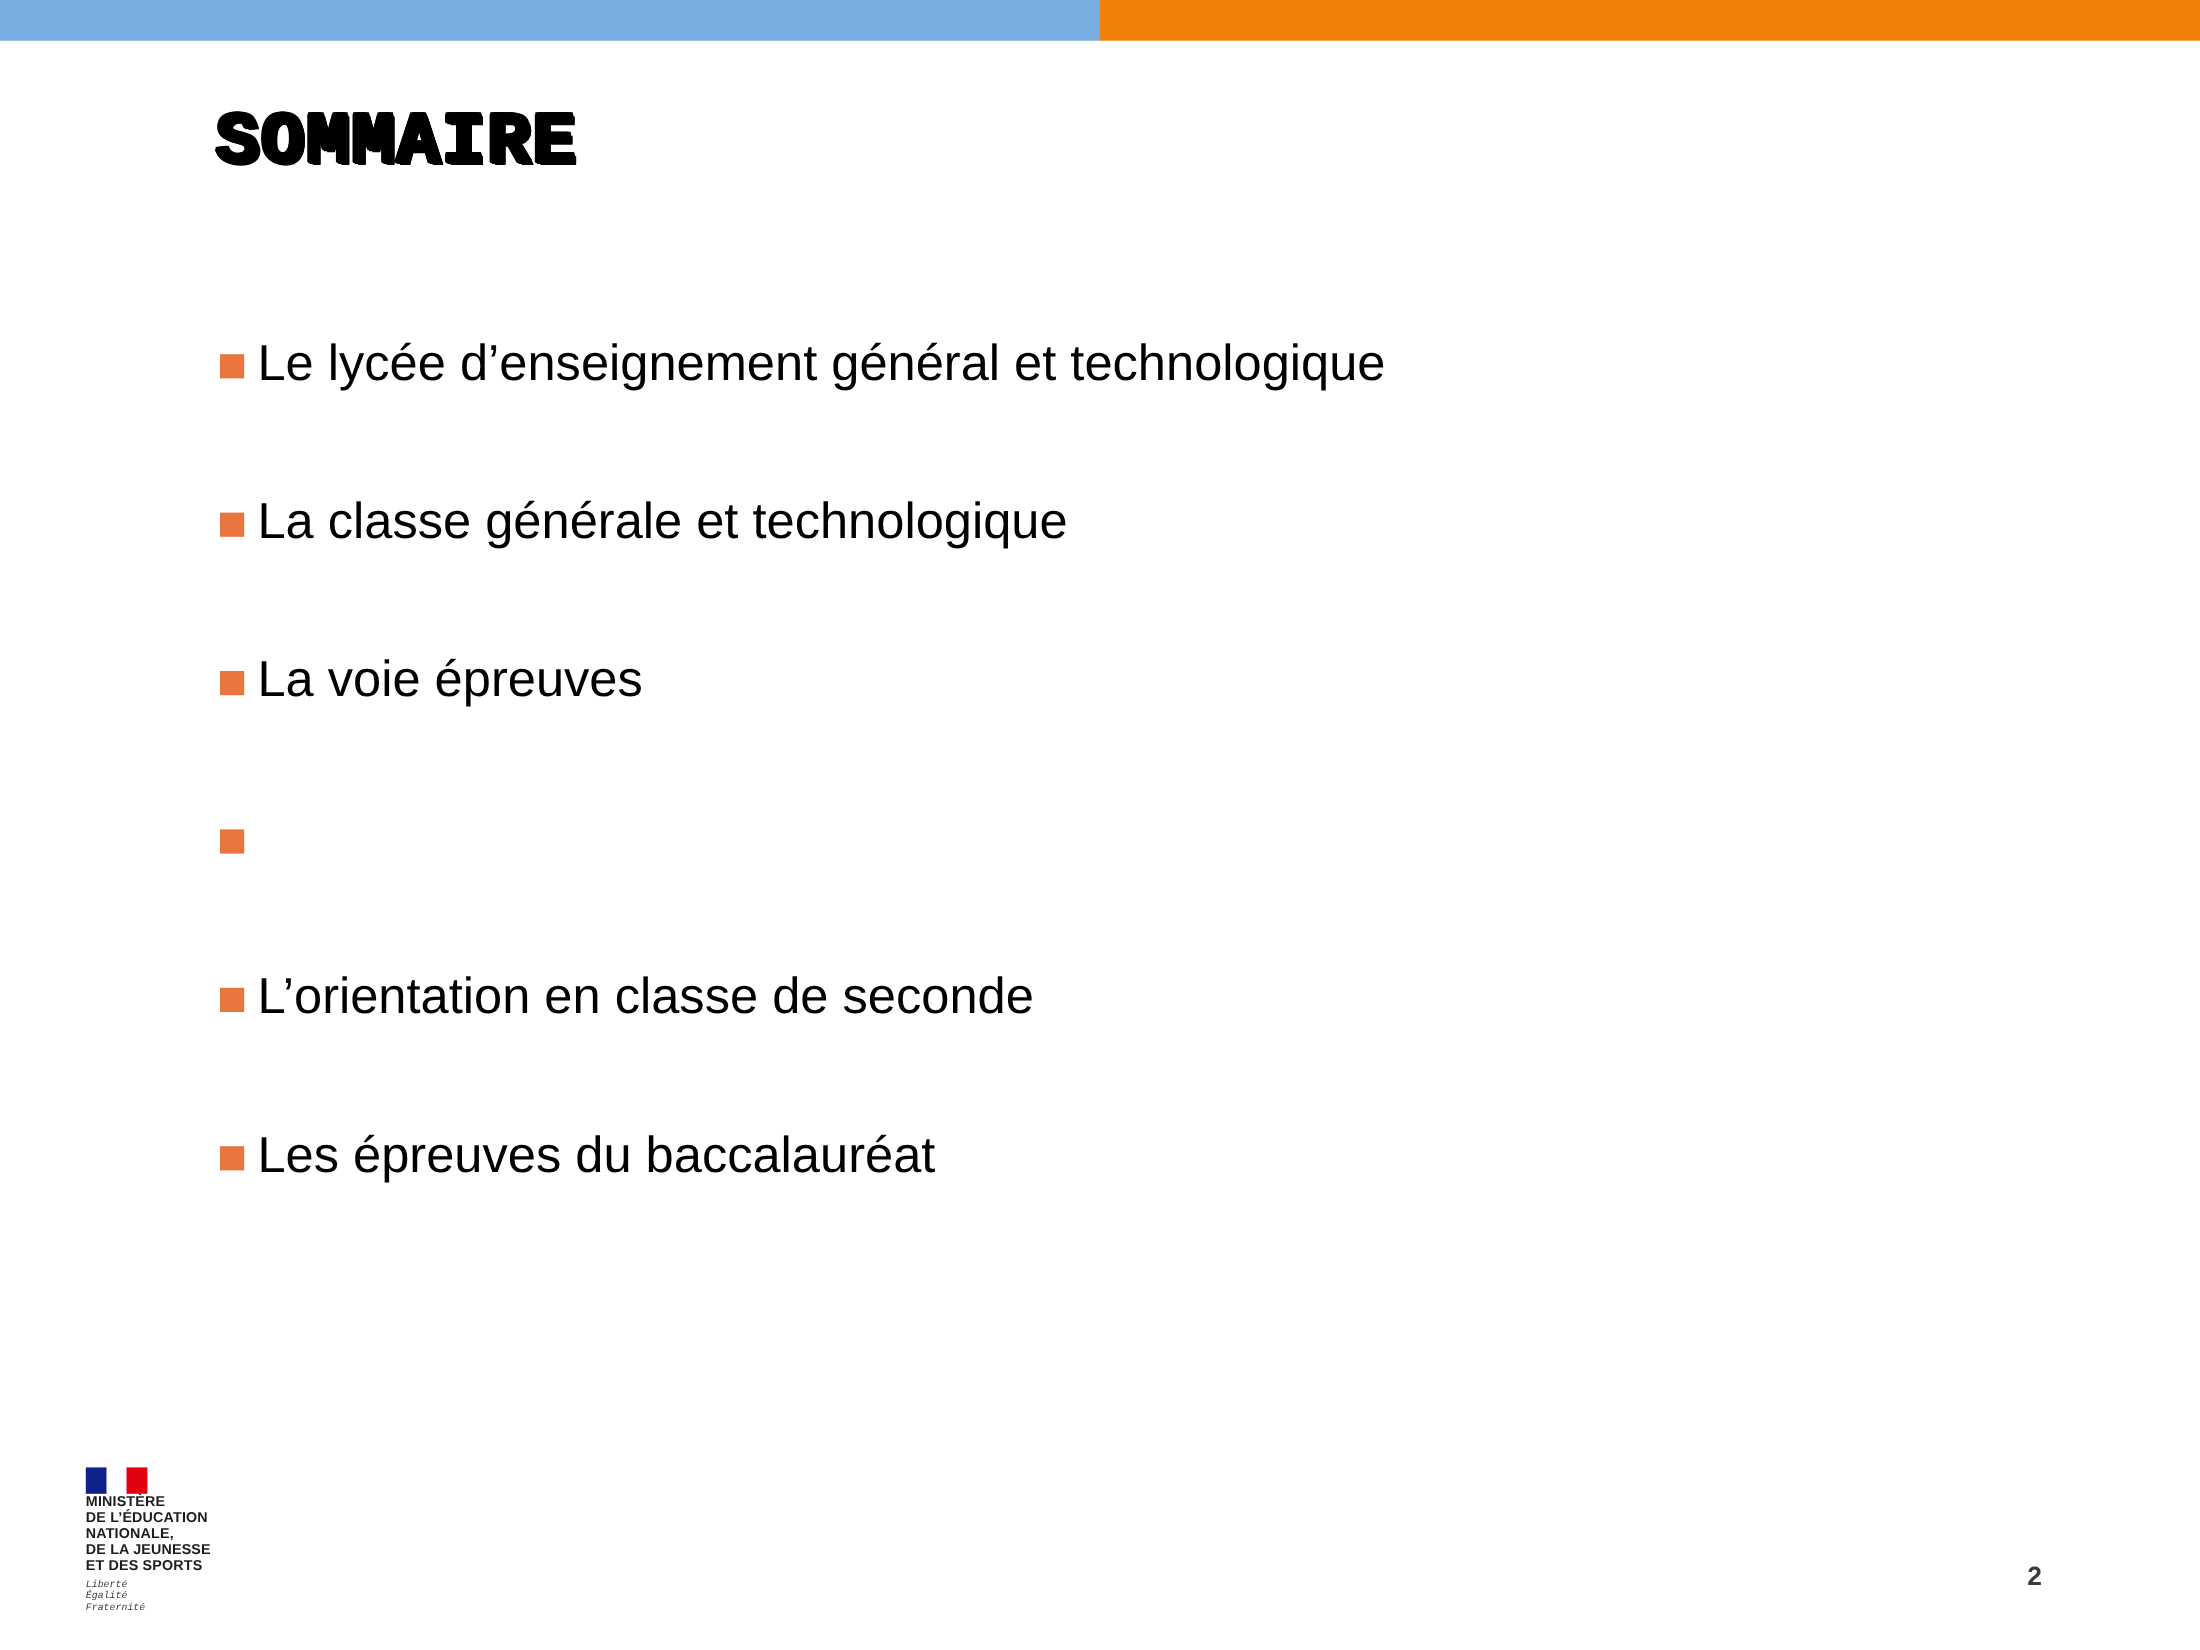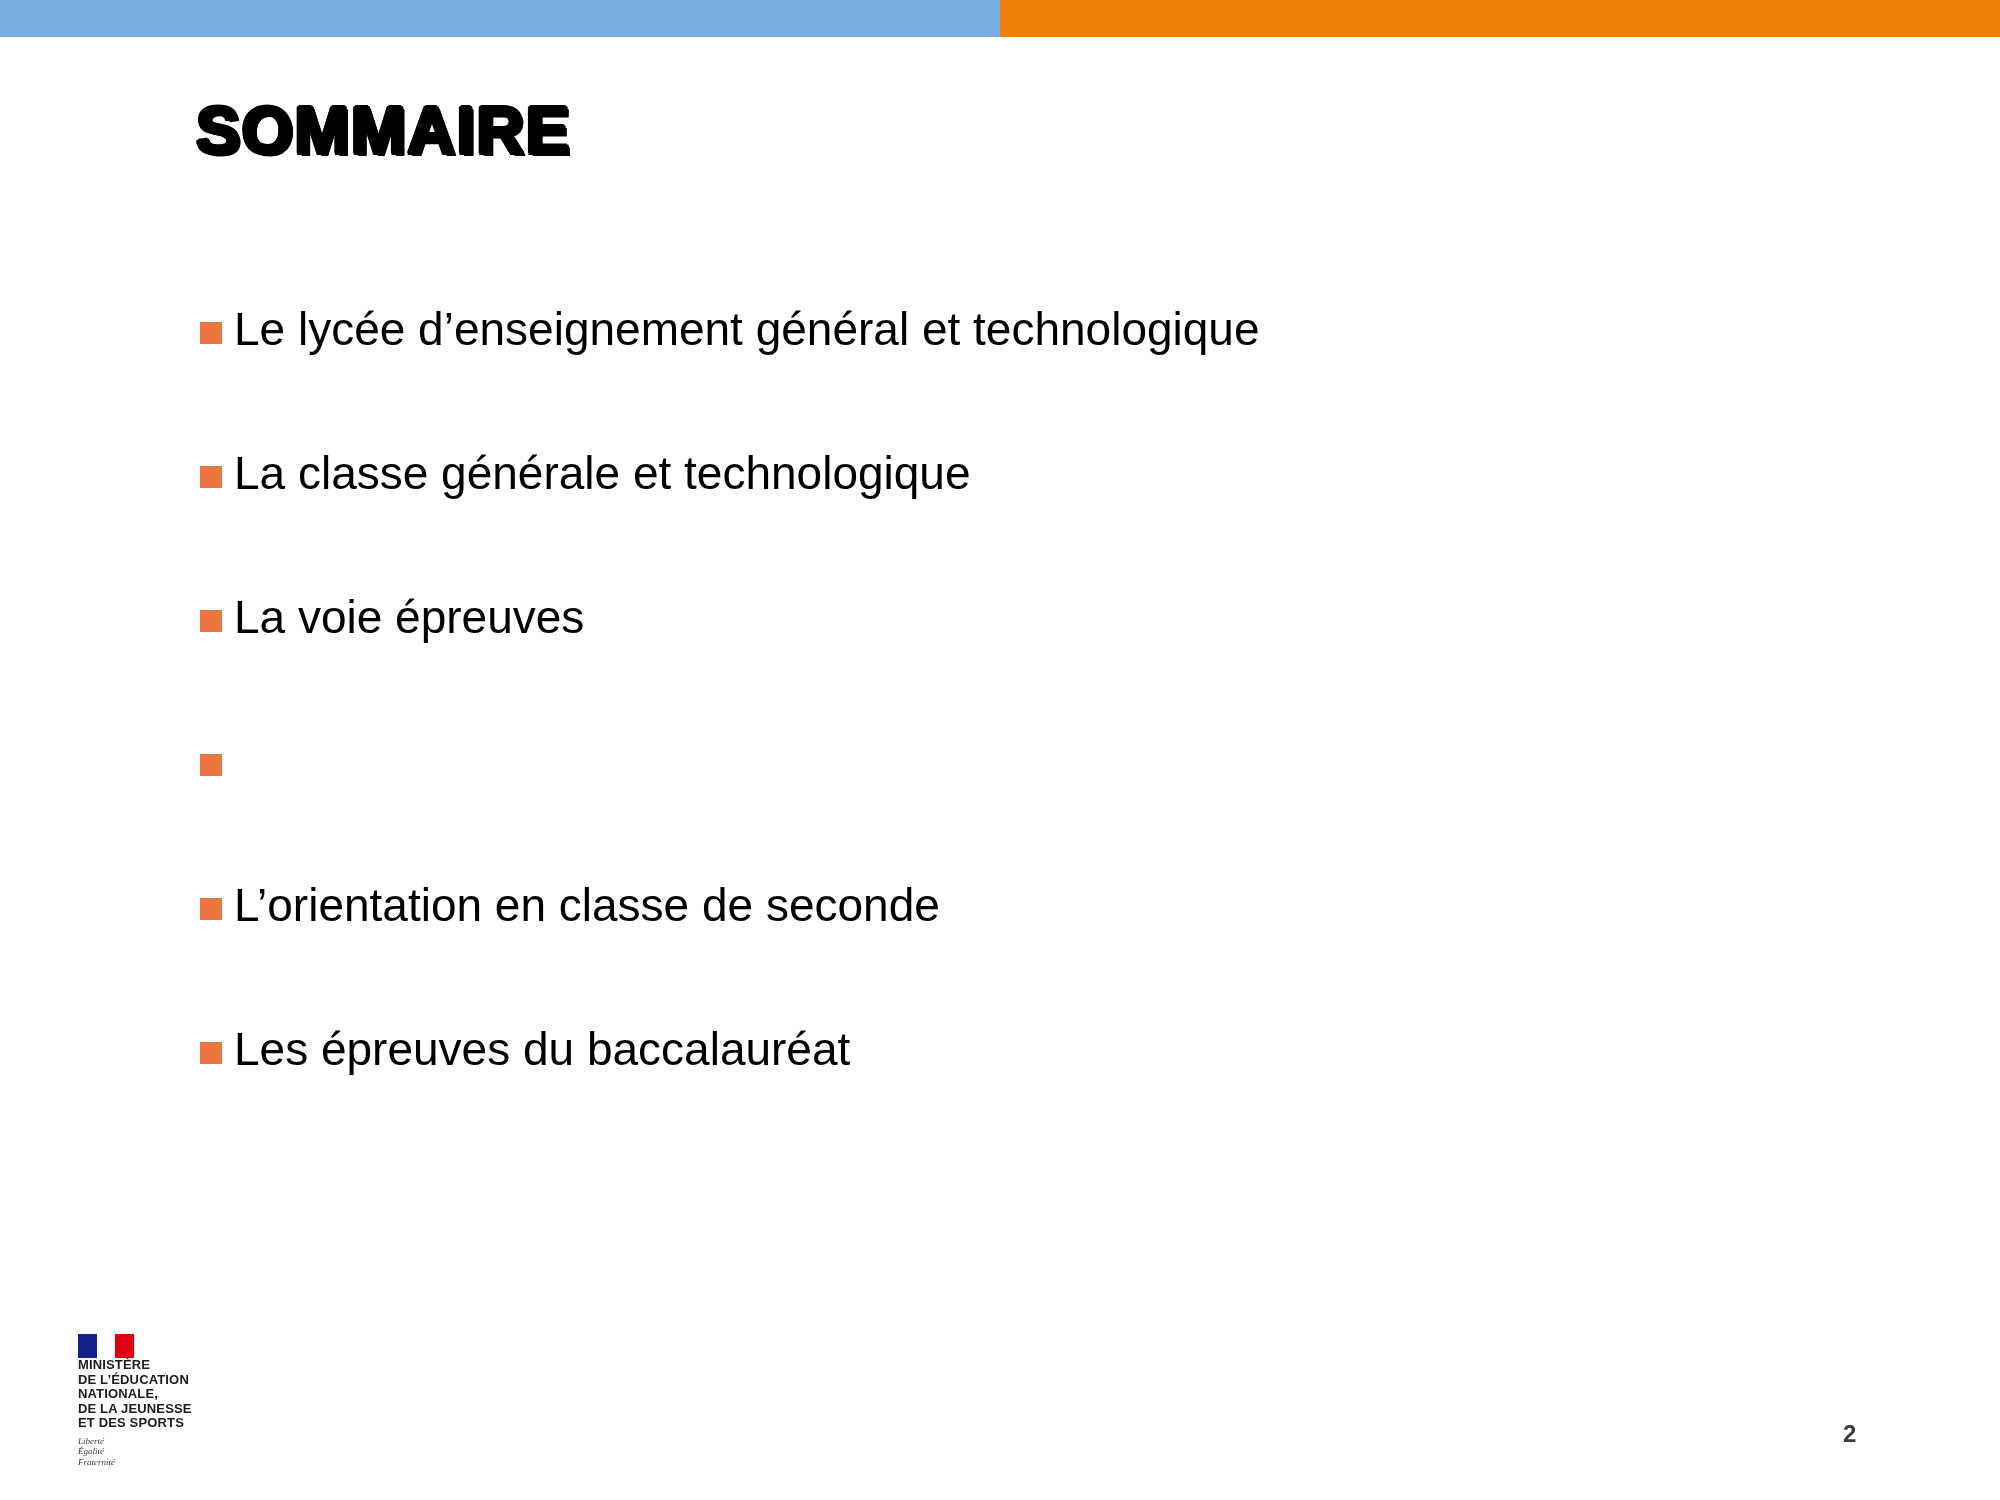--- a/index.html
+++ b/index.html
@@ -34,21 +34,21 @@
     flex: 1 1 auto;
     height: 100%;
     background: #EF7F08;
   }
 
   
   .slide-title {
     position: absolute;
     left: 196px;
     top: 94px;
-    font-family: Liberation Sans, sans-serif;
+    font-family: Liberation Mono, monospace;
     font-weight: 700;
     font-size: 66px;
     line-height: 72px;
     letter-spacing: 1.5px;
     color: #000000;
     white-space: nowrap;
     -webkit-text-stroke: 1.1px #ffffff;
     paint-order: stroke fill;
     text-shadow:
        2px 0 0 #000, -2px 0 0 #000,
@@ -121,21 +121,21 @@
     font-family: "Liberation Sans", sans-serif;
     font-weight: 700;
     font-size: 13px;
     line-height: 14.5px;
     letter-spacing: 0.15px;
     color: #1c1c1c;
     text-transform: uppercase;
   }
   .ministry-motto {
     margin-top: 5px;
-    font-family: Liberation Serif, serif;
+    font-family: Liberation Mono, monospace;
     font-style: italic;
     font-size: 9px;
     line-height: 10.5px;
     color: #3a3a3a;
   }
 
   
   .page-number {
     position: absolute;
     left: 1843px;

